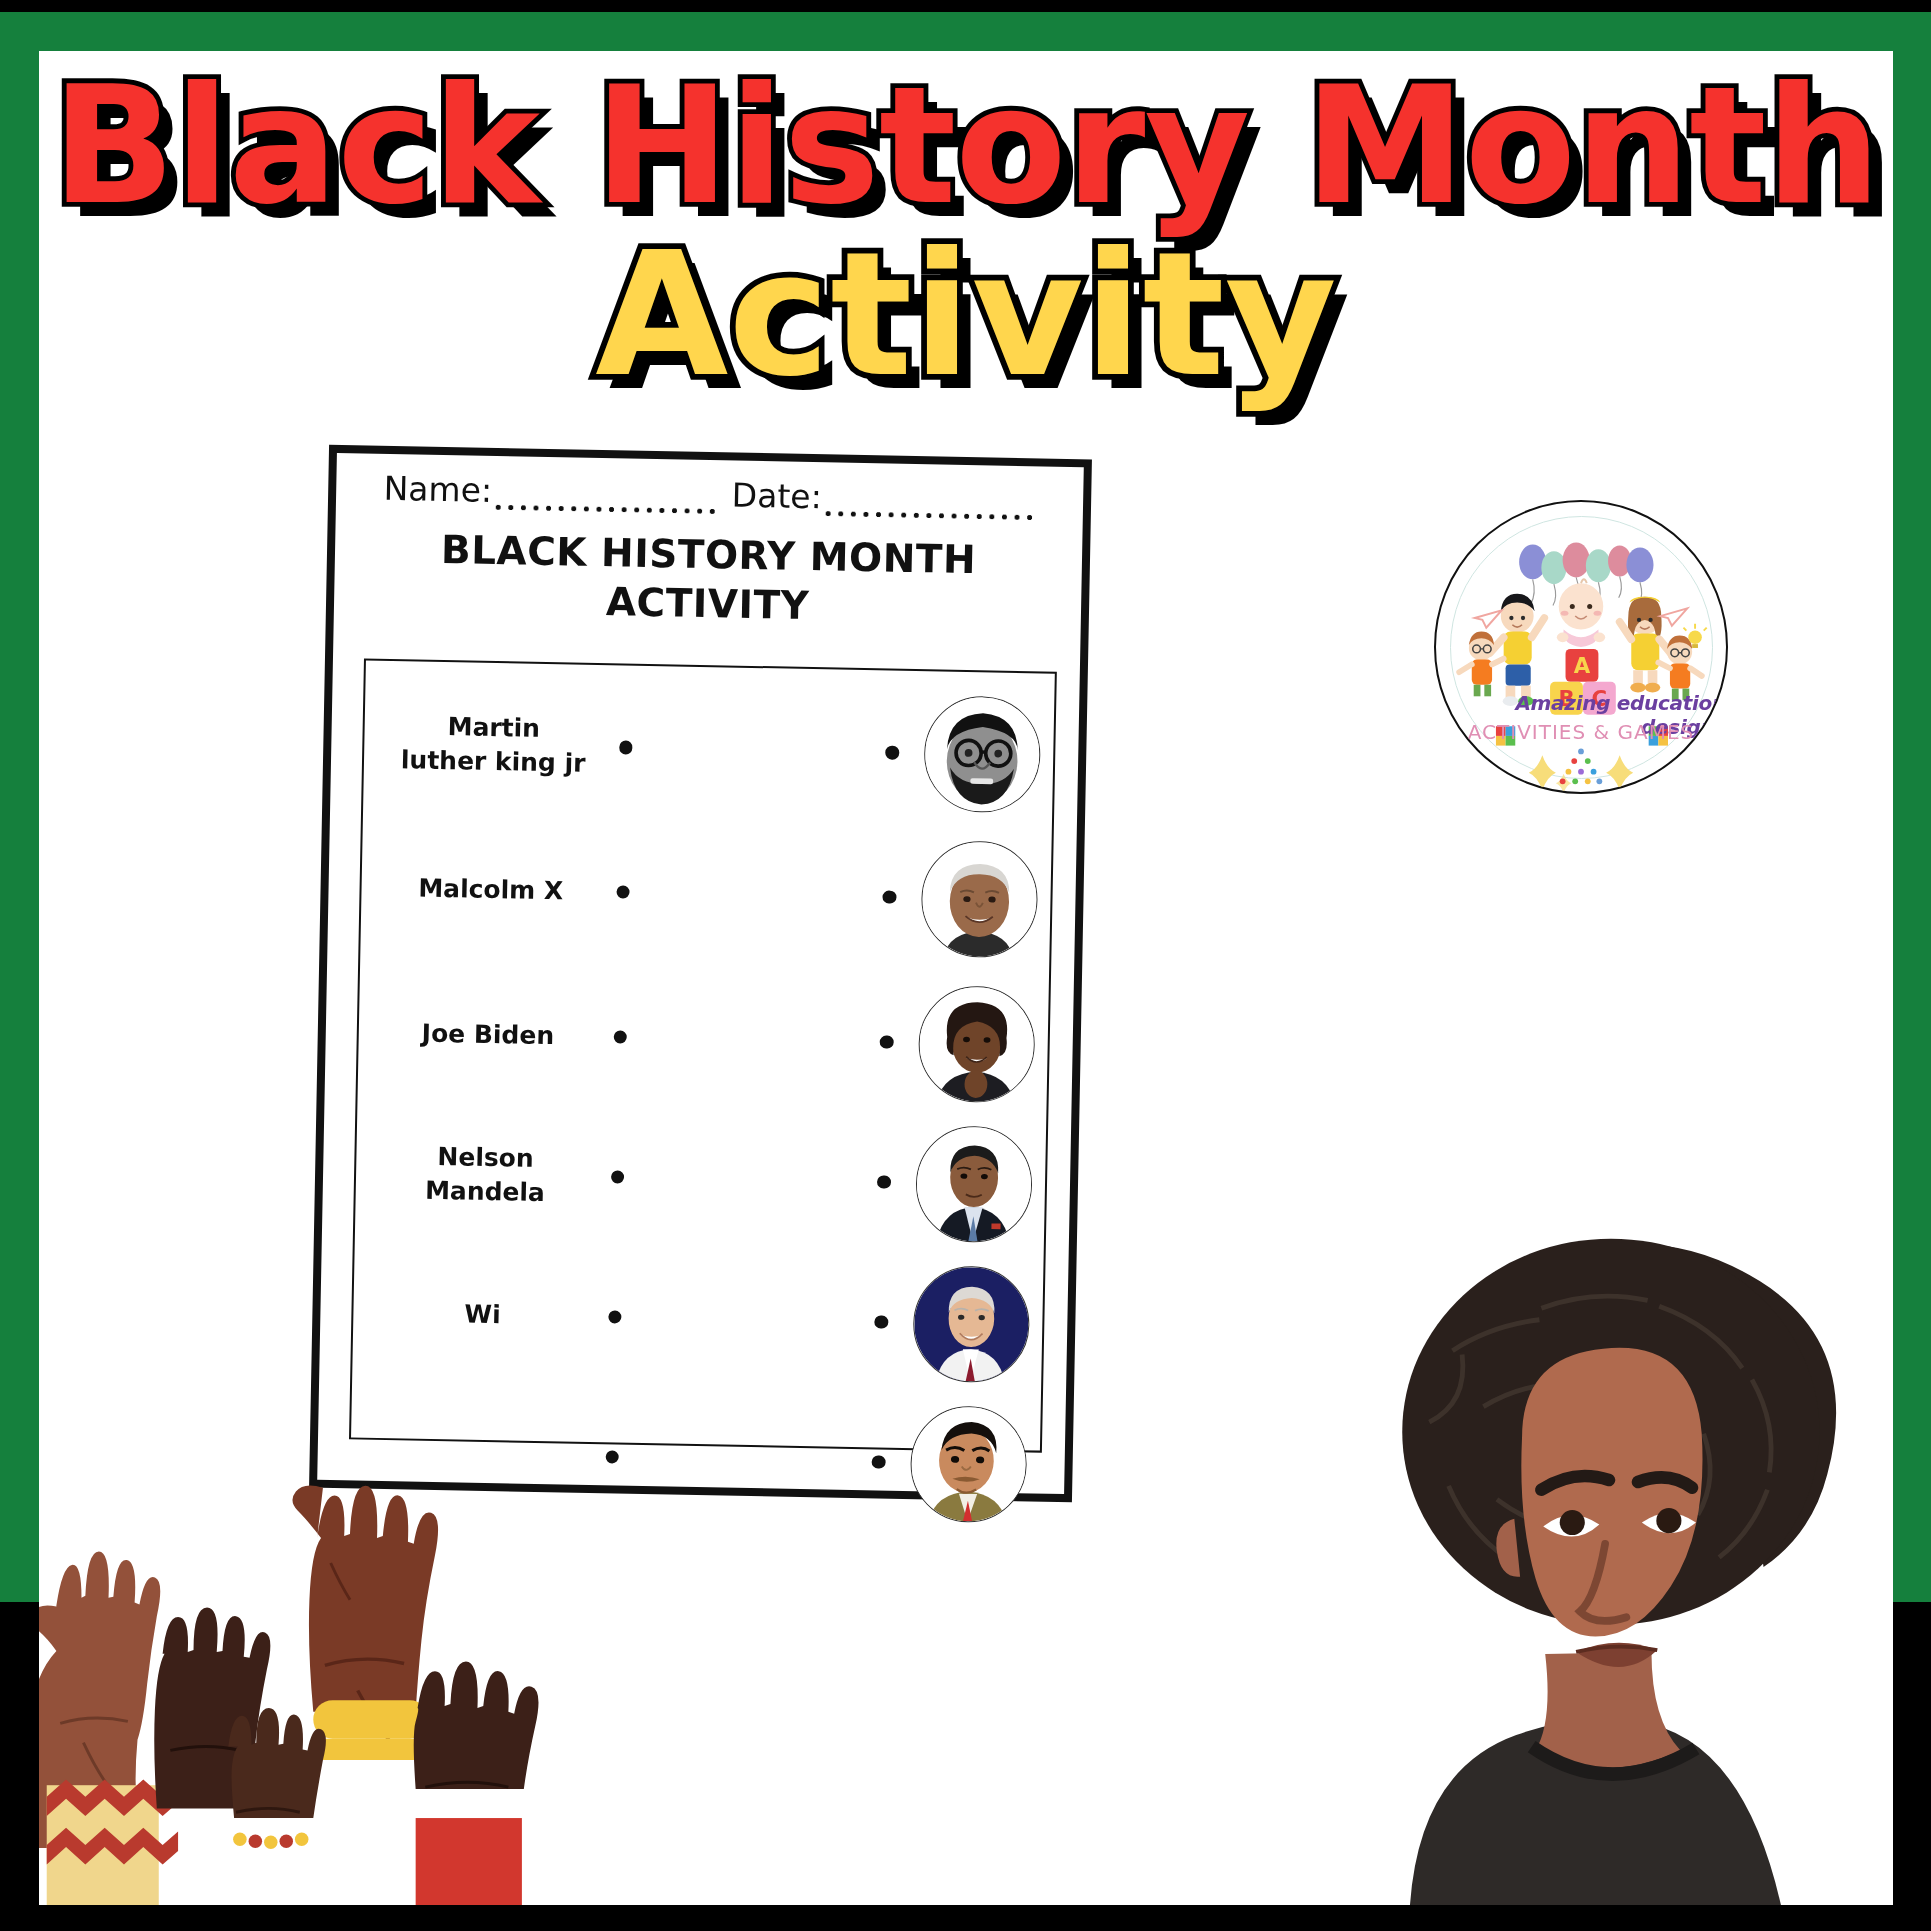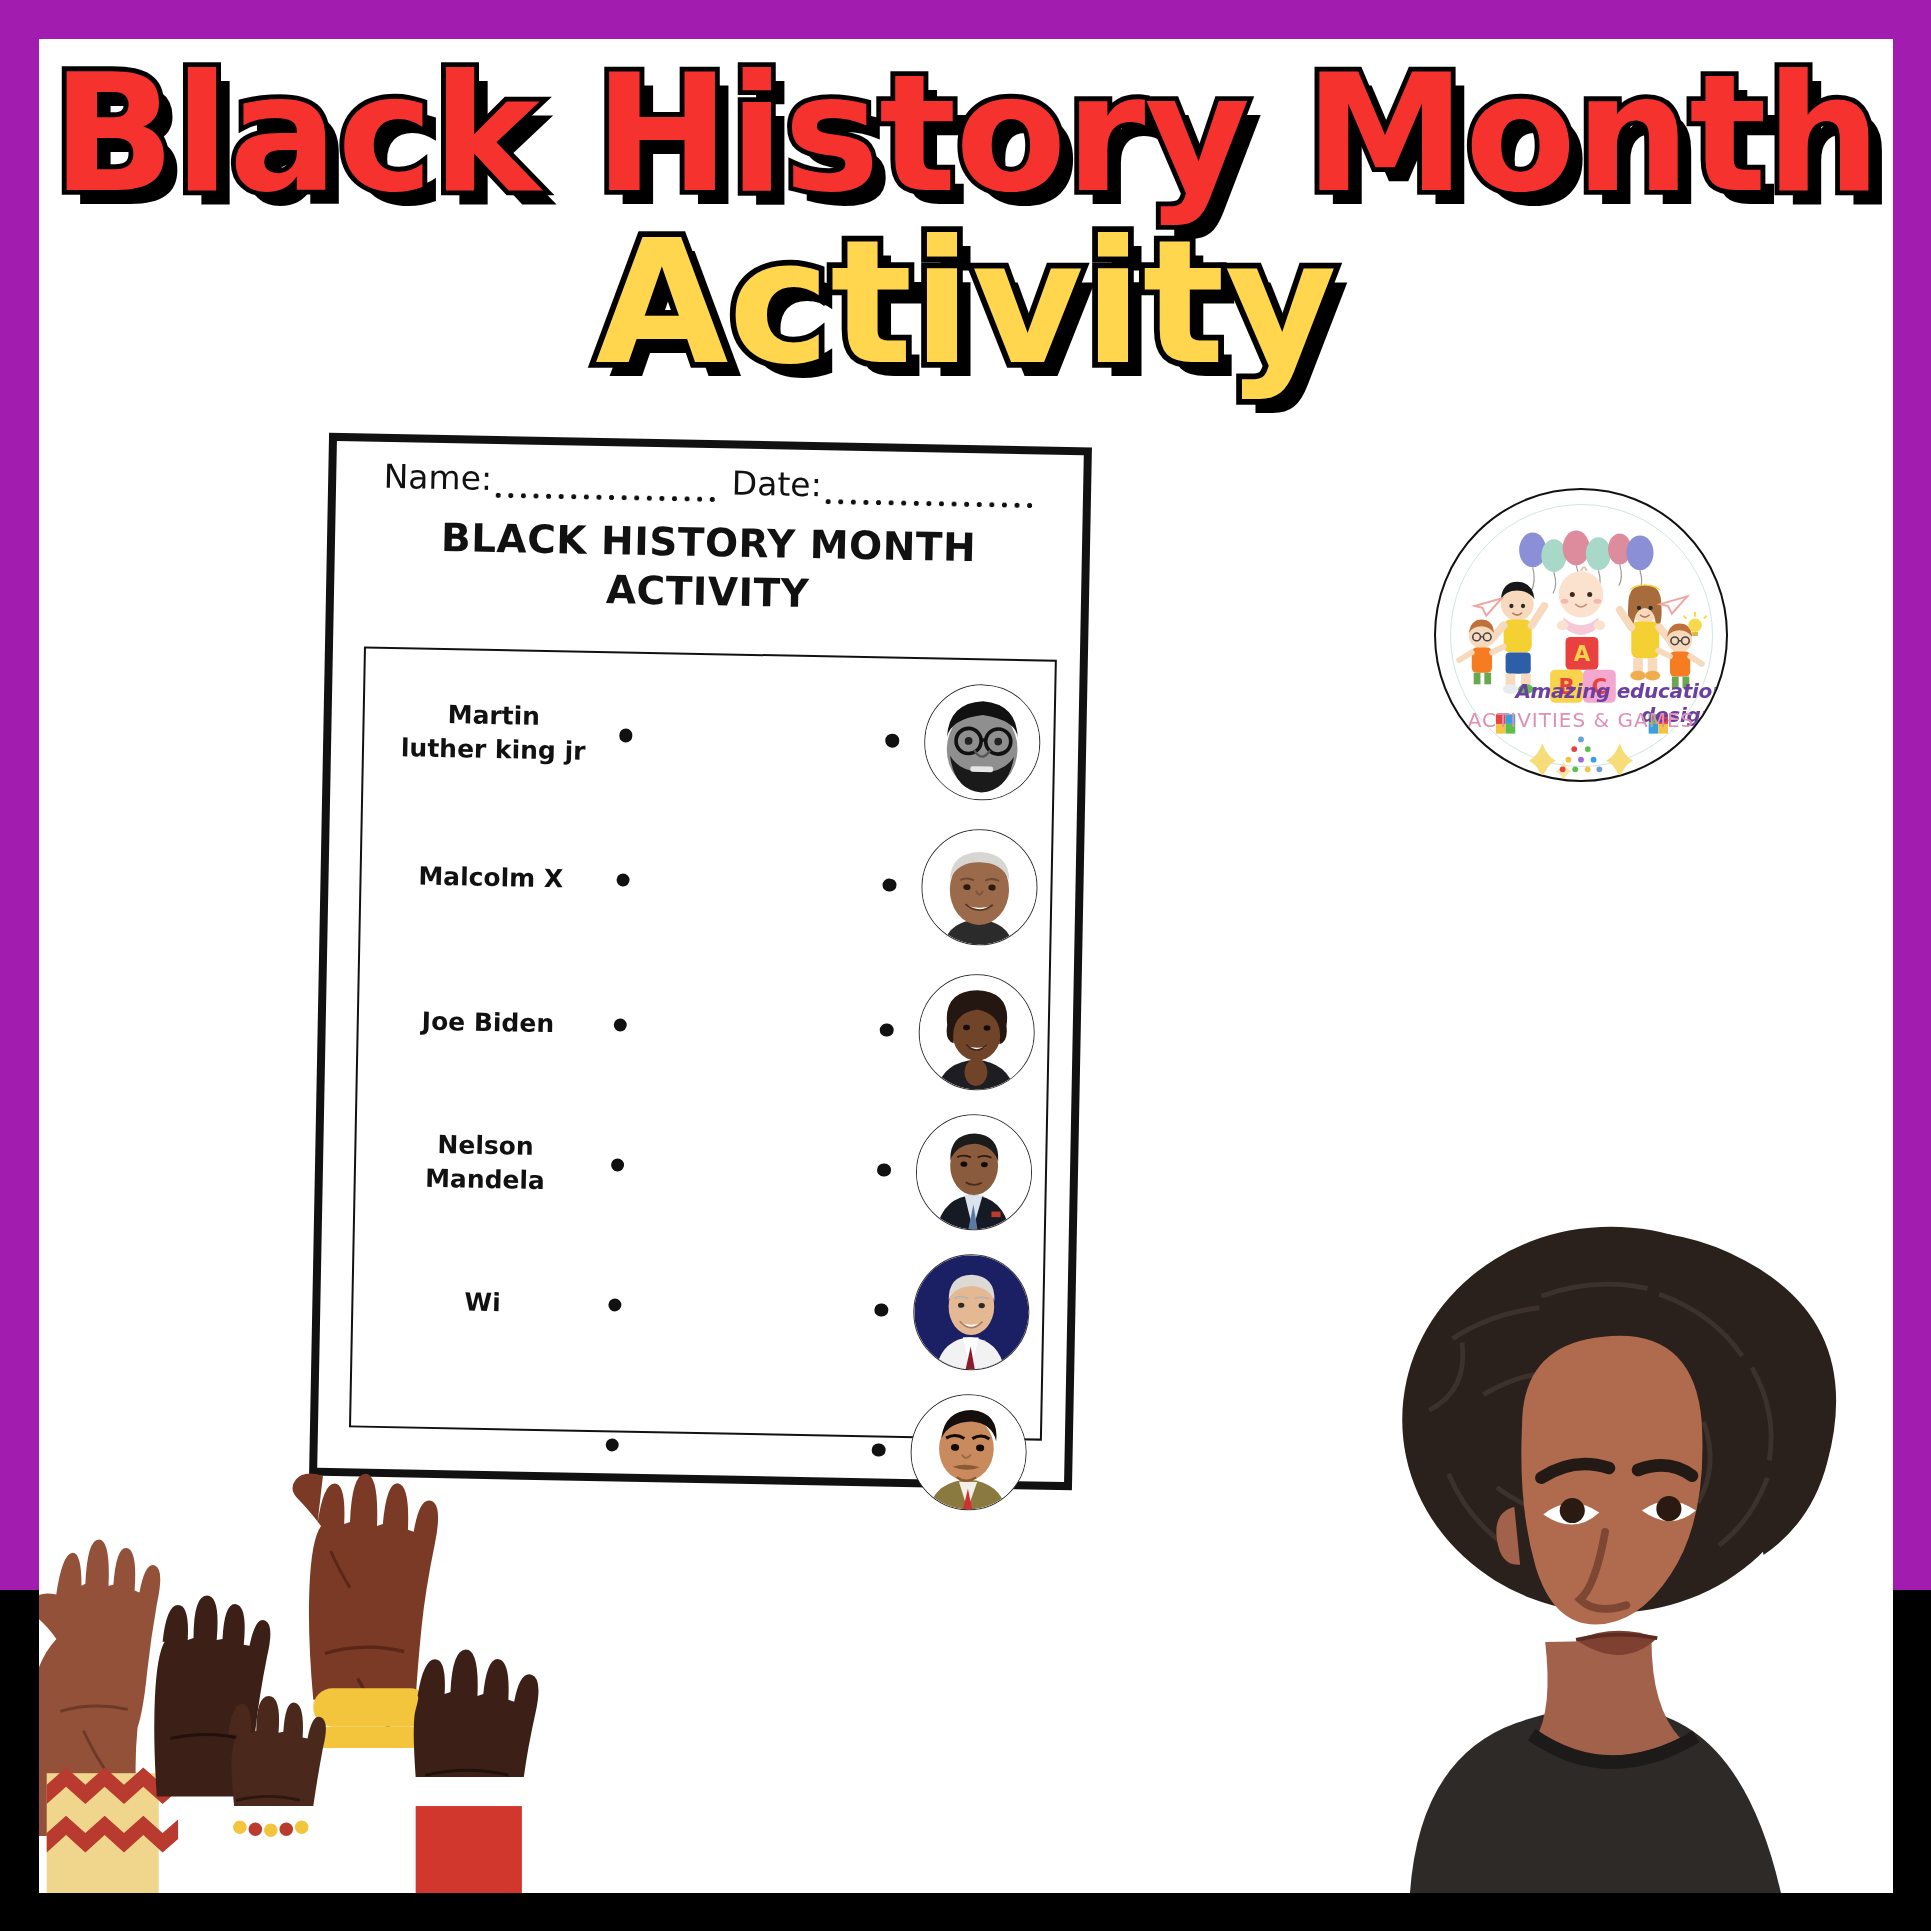--- a/index.html
+++ b/index.html
@@ -3,22 +3,22 @@
 <meta charset="utf-8">
 <style>
   html,body{margin:0;padding:0;}
   body{
     width:1931px;height:1931px;
     background:#000;
     font-family:"Liberation Sans", sans-serif;
     overflow:hidden;
   }
   #root{
-    position:absolute; left:0; top:0; width:1931px; height:1590px;
-    background:#a21caf;
+    position:absolute; left:0; top:12px; width:1931px; height:1590px;
+    background:#15803d;
   }
   .canvas{
     position:absolute;
     left:39px; top:39px;
     width:1854px; height:1854px;
     background:#ffffff;
     overflow:hidden;
   }
 
   

